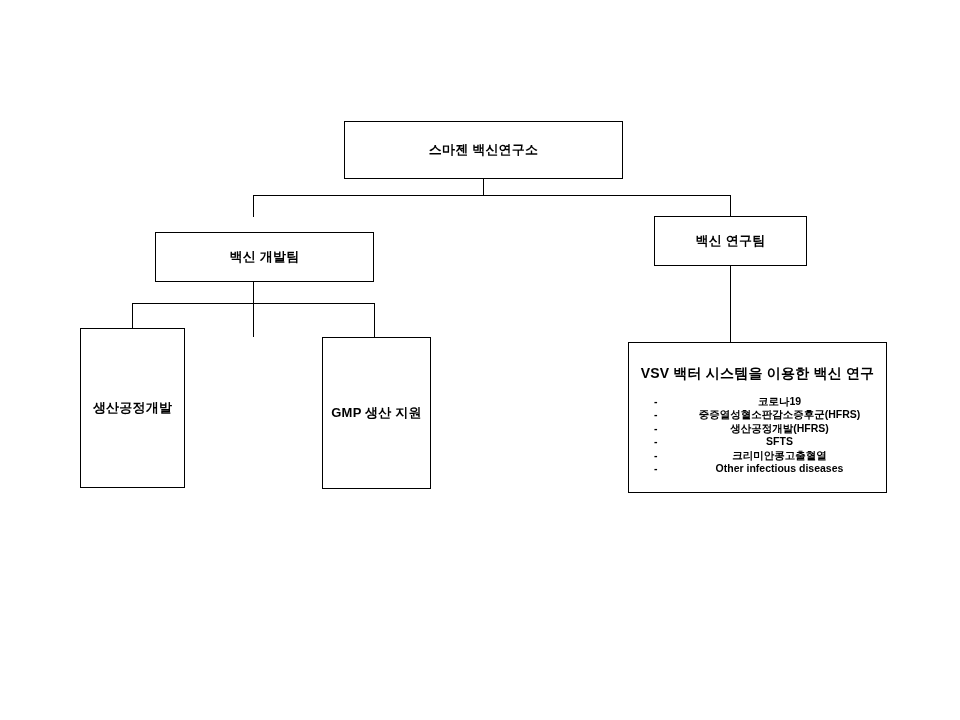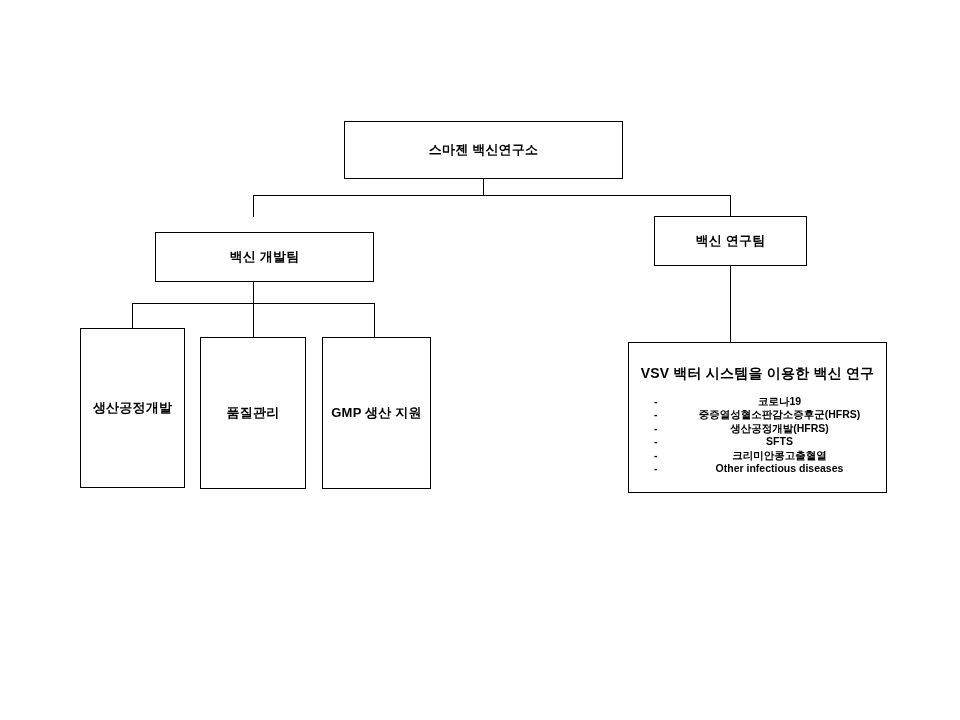--- a/index.html
+++ b/index.html
@@ -147,23 +147,20 @@
   </div>
 
   <div class="node" id="node-research-team">
     <span class="node-label">백신 연구팀</span>
   </div>
 
   <div class="node" id="node-process-dev">
     <span class="node-label">생산공정개발</span>
   </div>
 
-  <div class="node" id="node-quality">
-    <span class="node-label">품질관리</span>
-  </div>
 
   <div class="node" id="node-gmp">
     <span class="node-label">GMP 생산 지원</span>
   </div>
 
   <div class="node" id="node-vsv">
     <div class="vsv-heading">VSV 백터 시스템을 이용한 백신 연구</div>
     <ul class="vsv-list" id="vsv-list">
         <li><span class="dash">-</span><span>코로나19</span></li>
         <li><span class="dash">-</span><span>중증열성혈소판감소증후군(HFRS)</span></li>

